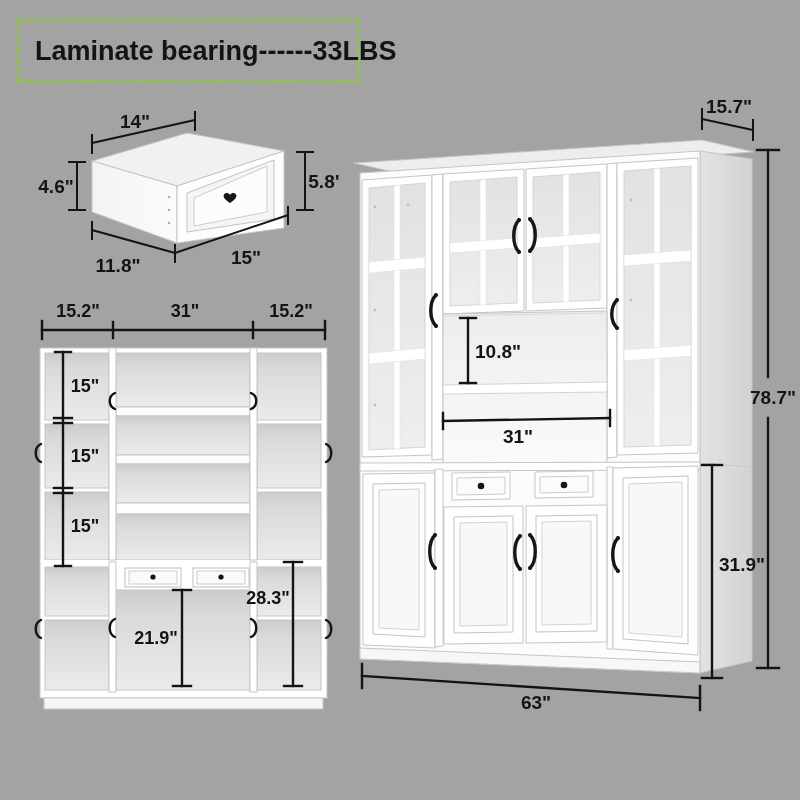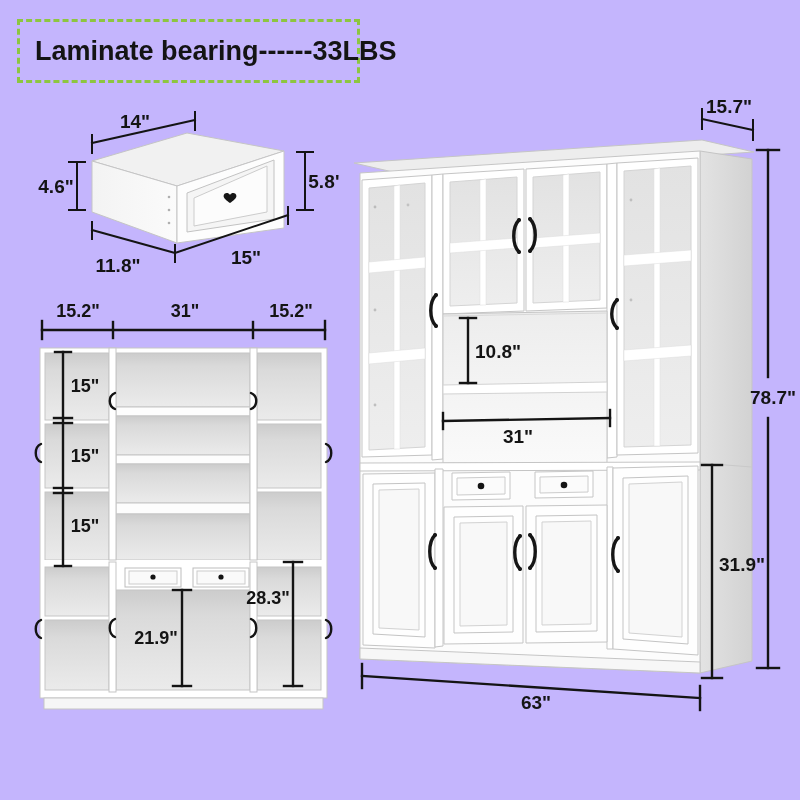--- a/index.html
+++ b/index.html
@@ -1,17 +1,17 @@
 <!DOCTYPE html>
 <html><head>
 <meta charset="utf-8">
 <style>
   html,body { margin:0; padding:0; background:#ffffff; }
   .canvas {
-    position:relative; width:800px; height:800px; background:#c4b5fd;
+    position:relative; width:800px; height:800px; background:#a3a3a3;
     font-family:"Liberation Sans", sans-serif; overflow:hidden;
   }
   .layer { position:absolute; }
   .badge {
     position:absolute; left:17px; top:19px; width:322px; height:58px;
     border:3px dashed #8dc63f; box-sizing:content-box;
     display:flex; align-items:center; padding-left:15px;
   }
   .badge span {
     font-size:27px; font-weight:700; color:#141414; letter-spacing:0px; white-space:nowrap;

